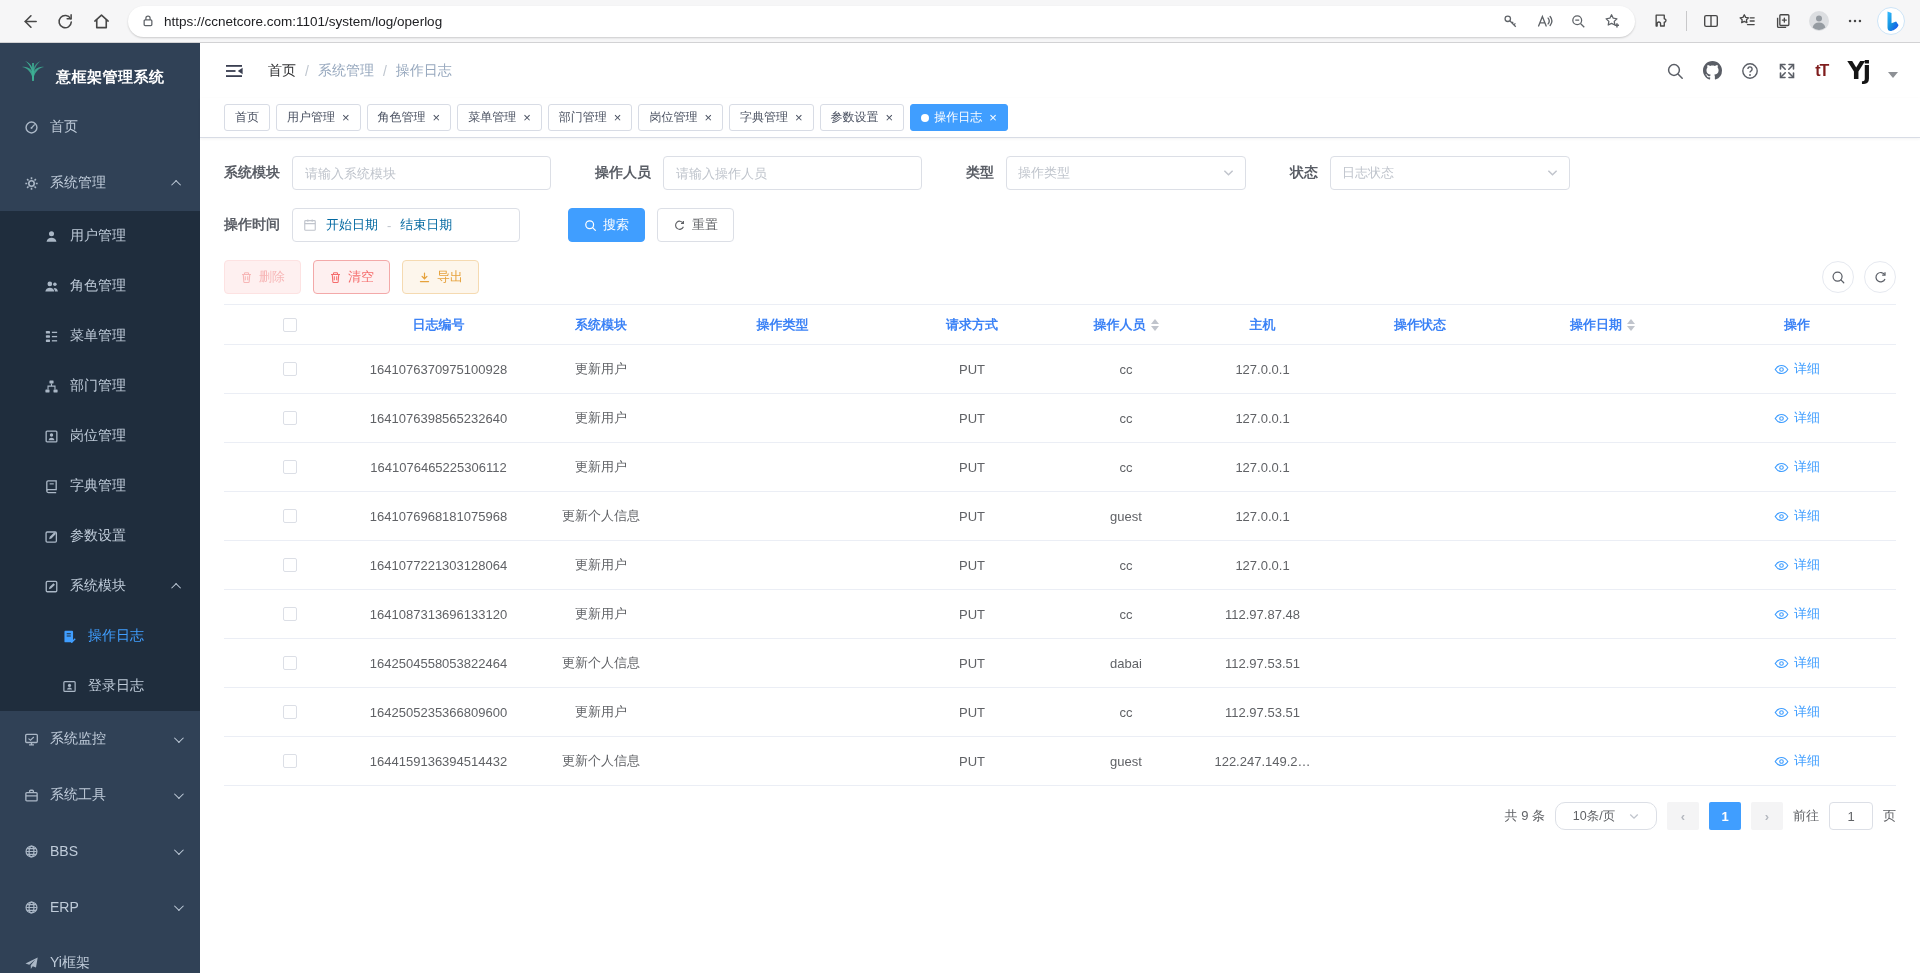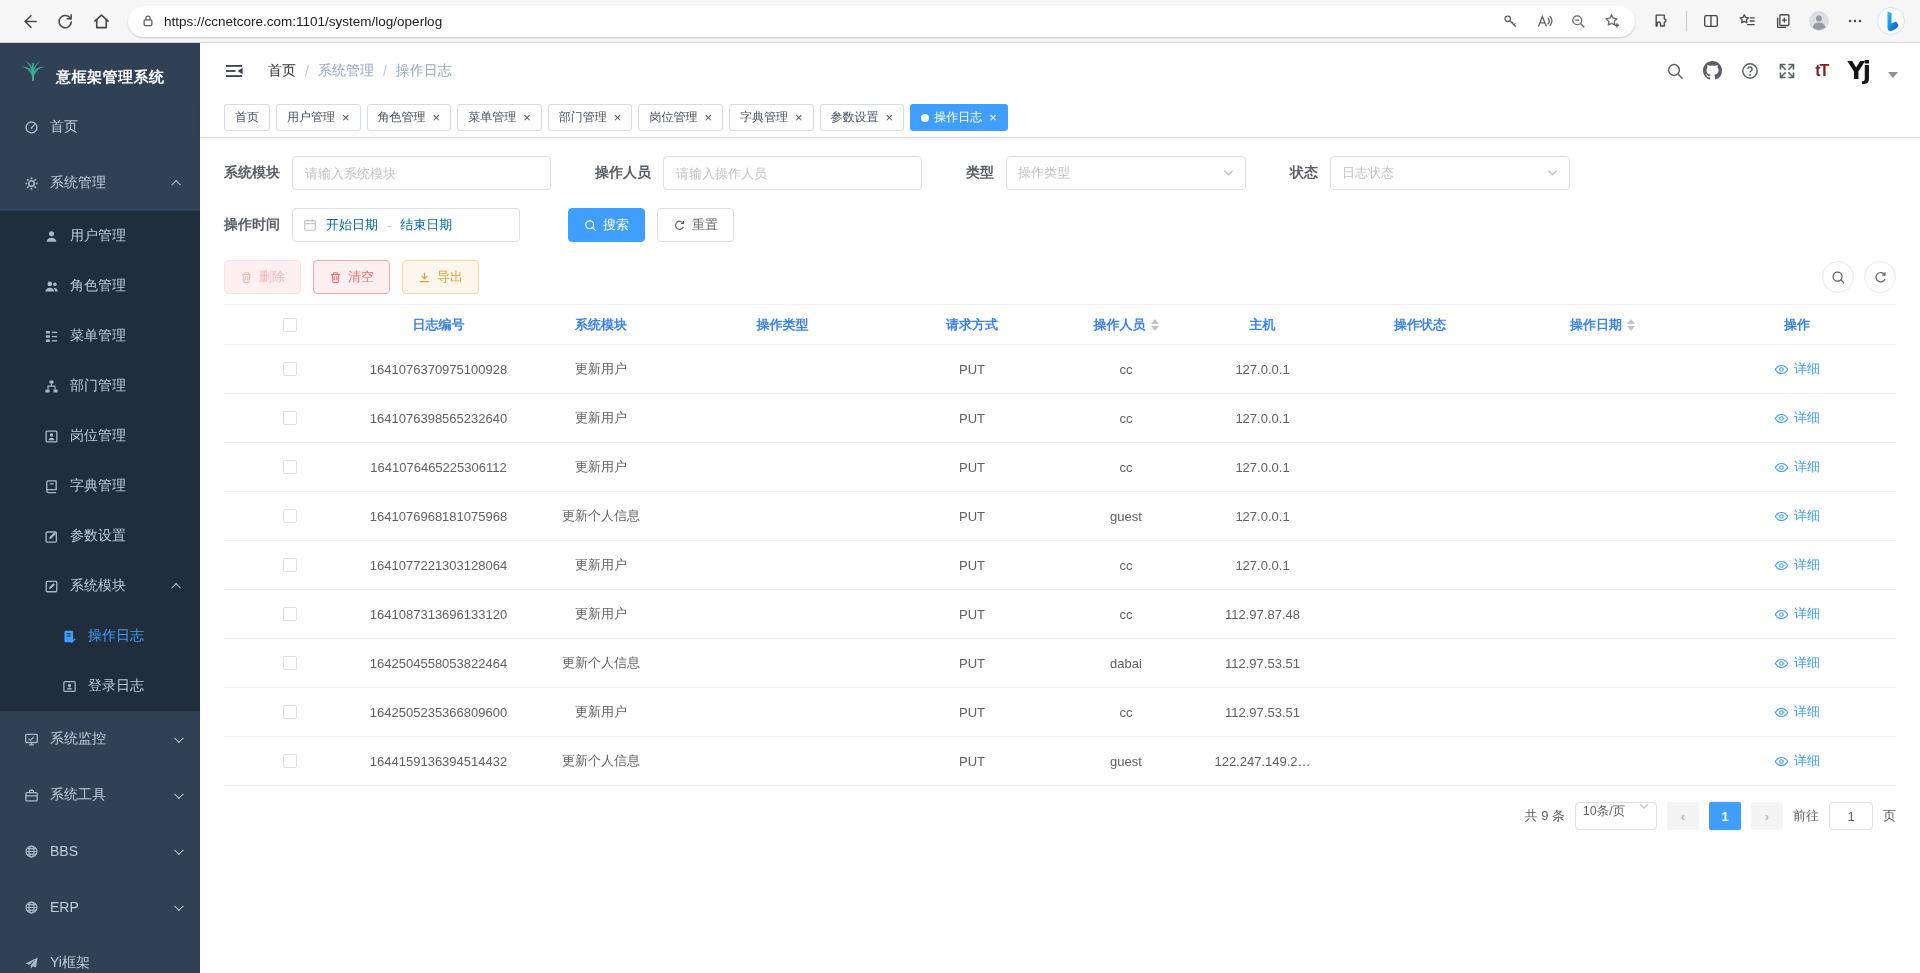--- a/index.html
+++ b/index.html
@@ -103,21 +103,21 @@
   .td { display:flex; align-items:center; justify-content:center; font-size:13px; color:#606266; overflow:hidden; white-space:nowrap; }
   .checkbox { width:14px; height:14px; border:1px solid #dcdfe6; border-radius:2px; background:#fff; cursor:pointer; }
   .detail-link { display:inline-flex; align-items:center; gap:5px; color:#409eff; font-size:13px; cursor:pointer; text-decoration:none; }
   .sort-icons { display:flex; flex-direction:column; gap:2px; }
   .sort-icons i { width:0; height:0; border-left:4px solid transparent; border-right:4px solid transparent; display:block; }
   .sort-up { border-bottom:5px solid #c0c4cc; }
   .sort-down { border-top:5px solid #c0c4cc; }
 
   
   .pagination { display:flex; align-items:center; justify-content:flex-end; gap:10px; margin-top:16px; font-size:13px; color:#606266; }
-  .page-size { width:82px; height:28px; border:1px solid #dcdfe6; border-radius:4px; background:#fff; display:flex; align-items:flex-start; justify-content:center; gap:14px; font-size:12.5px; color:#606266; cursor:pointer; }
+  .page-size { width:102px; height:28px; border:1px solid #dcdfe6; border-radius:10px; background:#fff; display:flex; align-items:center; justify-content:center; gap:14px; font-size:12.5px; color:#606266; cursor:pointer; }
   .pg-btn { width:32px; height:28px; border-radius:2px; background:#f4f4f5; display:flex; align-items:center; justify-content:center; color:#b4b8bf; font-size:13px; cursor:pointer; font-weight:700; }
   .pg-page { background:#409eff; color:#fff; }
   .goto-input { width:44px; height:28px; border:1px solid #dcdfe6; border-radius:4px; text-align:center; font-size:13px; color:#606266; outline:none; font-family:inherit; }
 </style>
 </head>
 <body>
 
 <div class="browser-bar">
   <div class="nav-btn">
     <svg width="19" height="19" viewBox="0 0 20 20" fill="none" stroke="#474747" stroke-width="1.7" stroke-linecap="round" stroke-linejoin="round">

